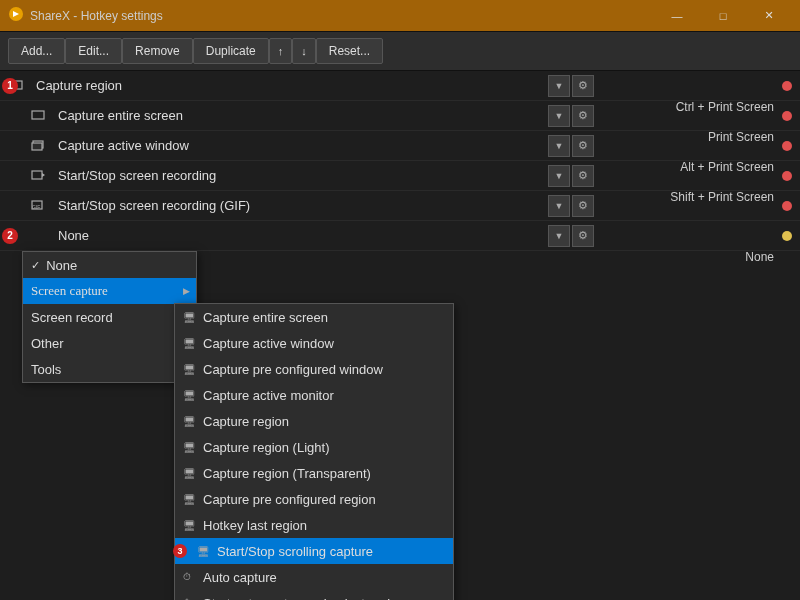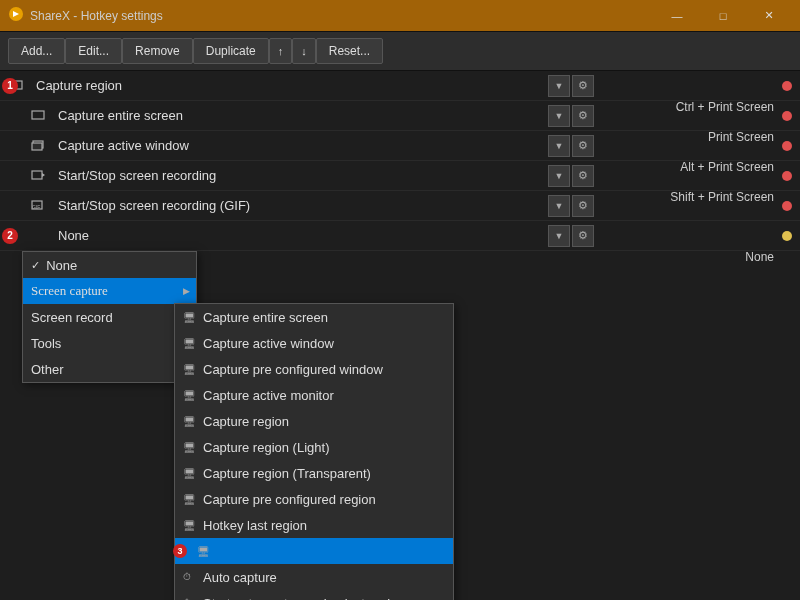--- a/index.html
+++ b/index.html
@@ -353,25 +353,25 @@
     </div>
     <div class="menu-item selected">
       <span>Screen capture</span>
       <span class="menu-arrow">▶</span>
     </div>
     <div class="menu-item">
       <span>Screen record</span>
       <span class="menu-arrow">▶</span>
     </div>
     <div class="menu-item">
+      <span>Other</span>
+      <span class="menu-arrow">▶</span>
+    </div>
+    <div class="menu-item">
       <span>Tools</span>
-      <span class="menu-arrow">▶</span>
-    </div>
-    <div class="menu-item">
-      <span>Other</span>
       <span class="menu-arrow">▶</span>
     </div>
   </div>
 
   <div class="menu-l2">
 
     <div class="menu-item">
       <span class="menu-item-icon">🖥</span>
       <span>Capture entire screen</span>
     </div>
@@ -404,20 +404,21 @@
       <span>Capture pre configured region</span>
     </div>
     <div class="menu-item">
       <span class="menu-item-icon">🖥</span>
       <span>Hotkey last region</span>
     </div>
 
     <div class="menu-item highlighted row-container" style="position:relative;">
       <div class="row-badge" style="left:-2px; width:14px; height:14px; font-size:9px;">3</div>
       <span class="menu-item-icon" style="margin-left:14px;">🖥</span>
+      <span>Start/Stop scrolling capture</span>
     </div>
     <div class="menu-item">
       <span class="menu-item-icon">⏱</span>
       <span>Auto capture</span>
     </div>
     <div class="menu-item">
       <span class="menu-item-icon">⏱</span>
       <span>Start auto capture using last region</span>
     </div>
   </div>

